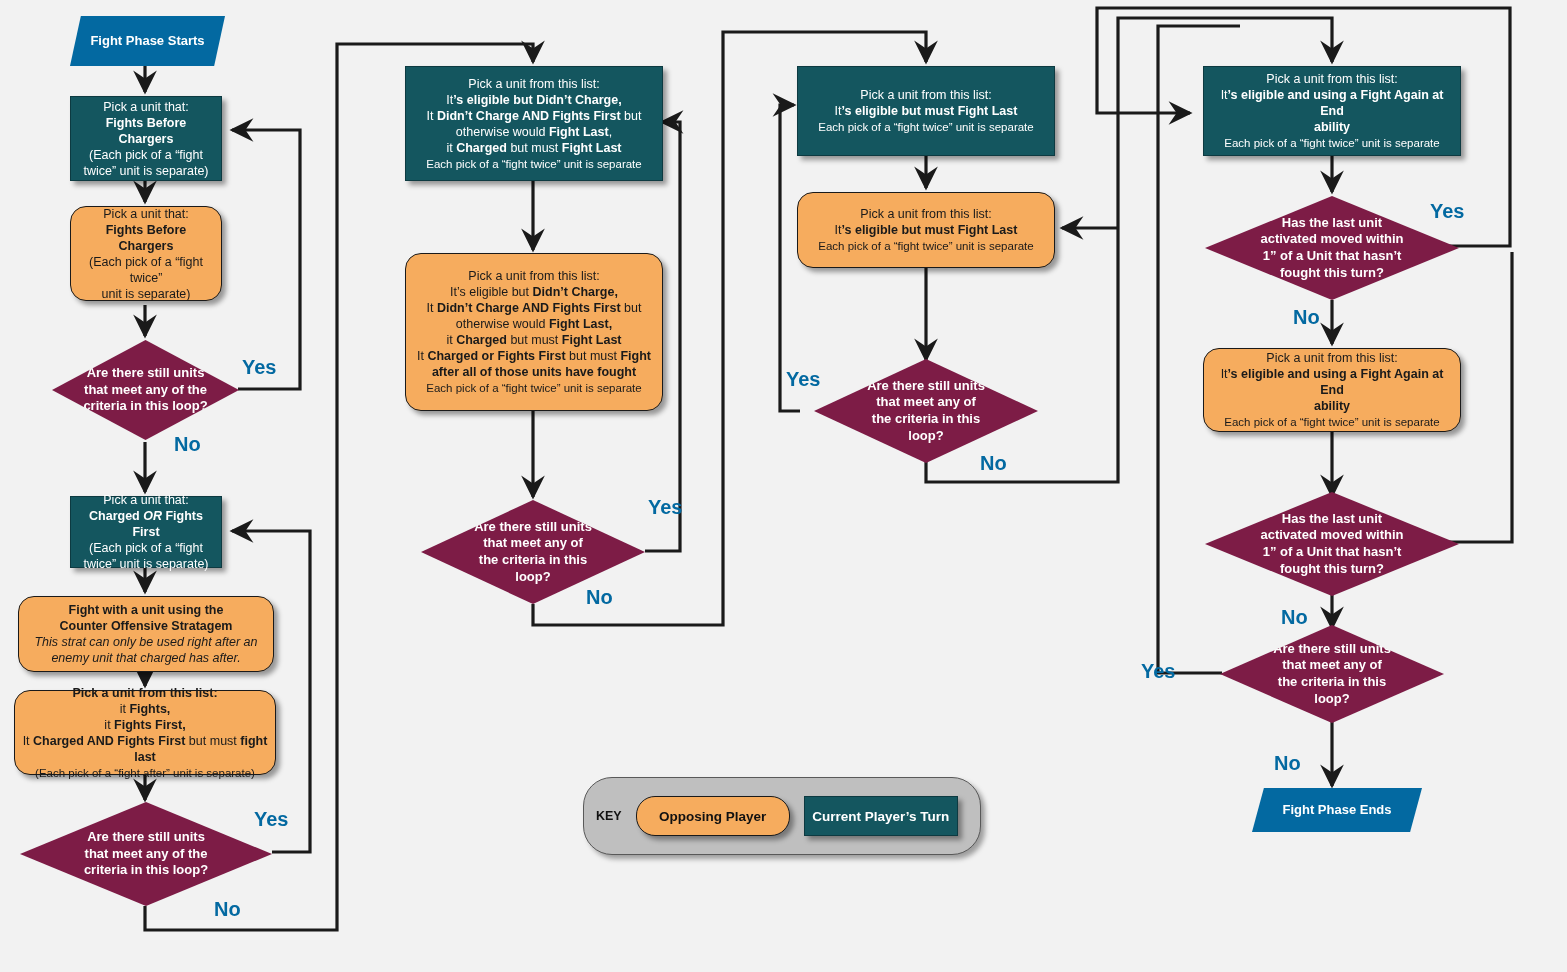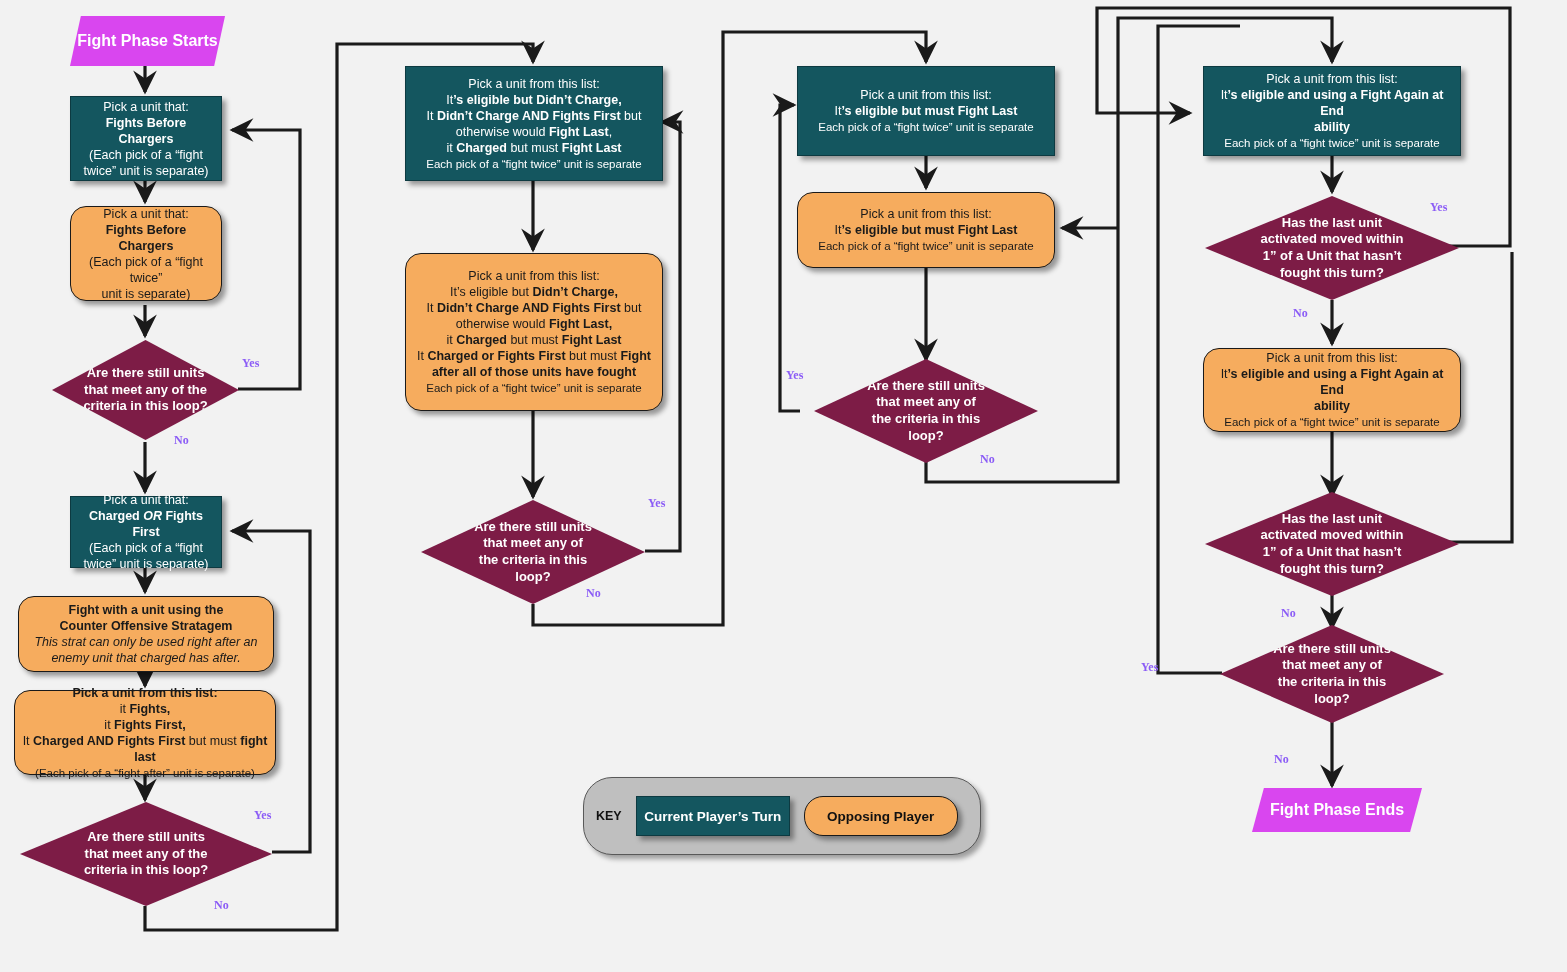--- a/index.html
+++ b/index.html
@@ -43,39 +43,38 @@
     background:#7d1c46;
     color:#ffffff;
     clip-path:polygon(50% 0%,100% 50%,50% 100%,0% 50%);
     filter:drop-shadow(4px 4px 4px rgba(0,0,0,0.4));
     font-weight:bold;
     font-size:13px;
   }
   .diamond .txt{padding:0 14%;}
   
   .term{
-    background:#d946ef;
+    background:#0369a1;
     color:#ffffff;
     font-weight:bold;
     clip-path:polygon(7% 0%,100% 0%,93% 100%,0% 100%);
     filter:drop-shadow(4px 4px 4px rgba(0,0,0,0.4));
-    font-size:16px;
+    font-size:13px;
   }
 
   .b{font-weight:bold;}
   .i{font-style:italic;}
 
   .edgelabel{
     position:absolute;
     z-index:4;
     font-weight:bold;
-    font-size:12px;
-    color:#8b5cf6;
+    font-size:20px;
+    color:#0369a1;
     white-space:nowrap;
-    font-family:Liberation Serif, serif;
   }
 
   
   #key-legend{
     position:absolute;
     z-index:3;
     background:#bfbfbf;
     border:1.5px solid #595959;
     box-shadow:4px 4px 5px rgba(0,0,0,0.35);
     display:flex;align-items:center;gap:14px;
@@ -276,21 +275,21 @@
   <div class="edgelabel" style="left:980px;top:452px;">No</div>
 
   <div class="edgelabel" style="left:1430px;top:200px;">Yes</div>
   <div class="edgelabel" style="left:1293px;top:306px;">No</div>
   <div class="edgelabel" style="left:1281px;top:606px;">No</div>
   <div class="edgelabel" style="left:1141px;top:660px;">Yes</div>
   <div class="edgelabel" style="left:1274px;top:752px;">No</div>
 
   <div id="key-legend" style="left:583px;top:777px;width:372px;height:56px;border-radius:29px;">
     <div class="klabel">KEY</div>
+    <div class="key-chip orange">
+      <span>Opposing Player</span>
+    </div>
     <div class="key-chip teal">
       <span>Current Player’s Turn</span>
     </div>
-    <div class="key-chip orange">
-      <span>Opposing Player</span>
-    </div>
   </div>
 
 </div>
 
 </body></html>

